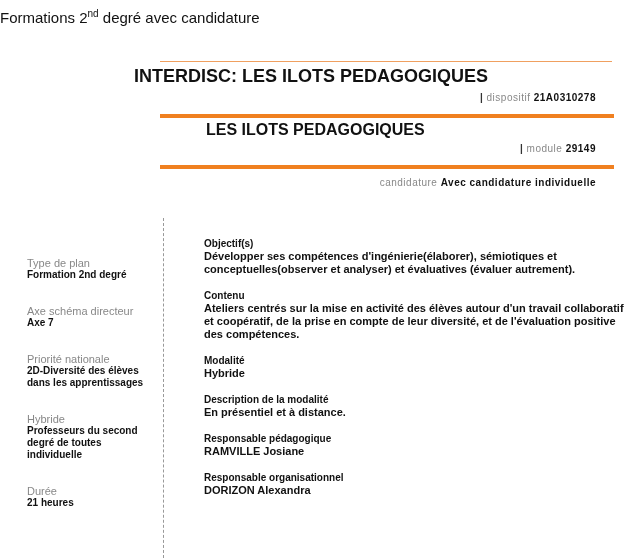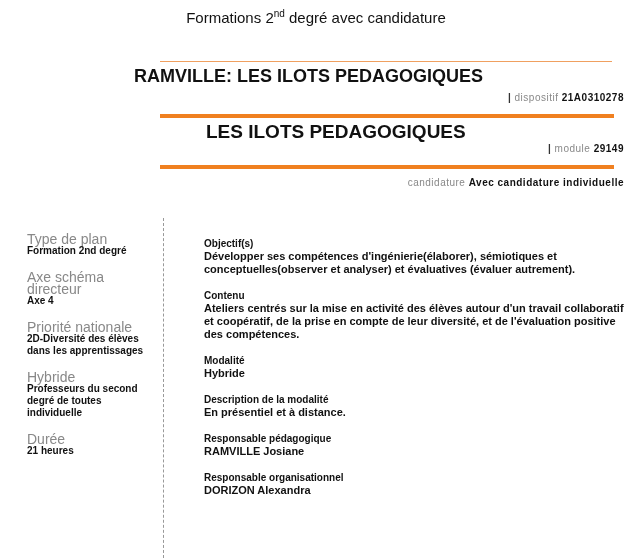--- a/index.html
+++ b/index.html
@@ -1,67 +1,67 @@
 <!DOCTYPE html>
 <html><head>
   <meta charset="utf-8">
   <style>
     html, body { margin: 0; padding: 0; background: #ffffff; }
     body {
       width: 632px; height: 558px; position: relative; overflow: hidden;
       font-family: "Liberation Sans", sans-serif; color: #111;
     }
     .top-heading {
-      position: absolute; top: 8px; left: 0; width: 632px; text-align: center;
+      position: absolute; top: 8px; left: 0; width: 632px; text-align: left;
       font-size: 15px; color: #111;
     }
     .top-heading sup { font-size: 10px; }
     .rule-thin {
       position: absolute; left: 160px; width: 452px; height: 1px; background: #f0a060;
     }
     .rule-thick {
       position: absolute; left: 160px; width: 454px; height: 4px; background: #f08020;
     }
     .title1 {
       position: absolute; top: 66px; left: 134px; font-size: 18px; font-weight: bold; color: #111;
     }
     .meta-right {
-      position: absolute; right: 8px; font-size: 10px; letter-spacing: 0.5px; color: #888;
+      position: absolute; right: 36px; font-size: 10px; letter-spacing: 0.5px; color: #888;
     }
     .meta-right b { color: #111; font-weight: bold; }
     .meta-right .bar { color: #333; font-weight: bold; }
     .title2 {
-      position: absolute; top: 121px; left: 206px; font-size: 19px; font-weight: bold; color: #111;
+      position: absolute; top: 121px; left: 206px; font-size: 16px; font-weight: bold; color: #111;
     }
     .sidebar {
       position: absolute; top: 233px; left: 27px; width: 120px; font-size: 10px;
     }
     .side-item { margin-bottom: 14px; }
-    .side-label { color: #888; font-size: 14px; line-height: 12px; }
+    .side-label { color: #888; font-size: 11px; line-height: 12px; margin-top: 24px; }
     .side-value { color: #111; font-weight: bold; font-size: 10px; line-height: 12px; }
     .divider {
       position: absolute; top: 218px; left: 163px; height: 340px; width: 0;
       border-left: 1px dashed #999;
     }
     .main {
       position: absolute; top: 237px; left: 204px; width: 420px; font-size: 11px;
     }
     .section { margin-bottom: 13px; }
     .section-title { font-weight: bold; font-size: 10px; line-height: 13px; color: #111; }
     .section-body { font-size: 11px; line-height: 13px; color: #111; font-weight: bold; }
   </style>
 </head>
 <body>
 
 <div class="top-heading">
   <span>Formations 2</span><sup>nd</sup><span> degré avec candidature</span>
 </div>
 
 <div class="rule-thin" style="top:61px;"></div>
-<div class="title1">RAMVILLE: LES ILOTS PEDAGOGIQUES</div>
+<div class="title1">INTERDISC: LES ILOTS PEDAGOGIQUES</div>
 <div class="meta-right" style="top:92px;">
   <span class="bar">|</span>
   <span>dispositif</span>
   <b>21A0310278</b>
 </div>
 
 <div class="rule-thick" style="top:114px;"></div>
 <div class="title2">LES ILOTS PEDAGOGIQUES</div>
 <div class="meta-right" style="top:143px;">
   <span class="bar">|</span>
@@ -75,21 +75,21 @@
   <b>Avec candidature individuelle</b>
 </div>
 
 <div class="sidebar">
   <div class="side-item">
     <div class="side-label">Type de plan</div>
     <div class="side-value">Formation 2nd degré</div>
   </div>
   <div class="side-item">
     <div class="side-label">Axe schéma directeur</div>
-    <div class="side-value">Axe 4</div>
+    <div class="side-value">Axe 7</div>
   </div>
   <div class="side-item">
     <div class="side-label">Priorité nationale</div>
     <div class="side-value">2D-Diversité des élèves dans les apprentissages</div>
   </div>
   <div class="side-item">
     <div class="side-label">Hybride</div>
     <div class="side-value">Professeurs du second degré de toutes individuelle</div>
   </div>
   <div class="side-item">

